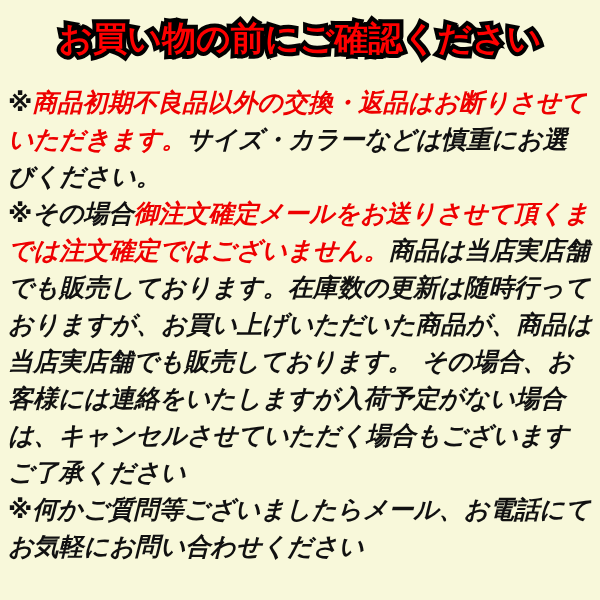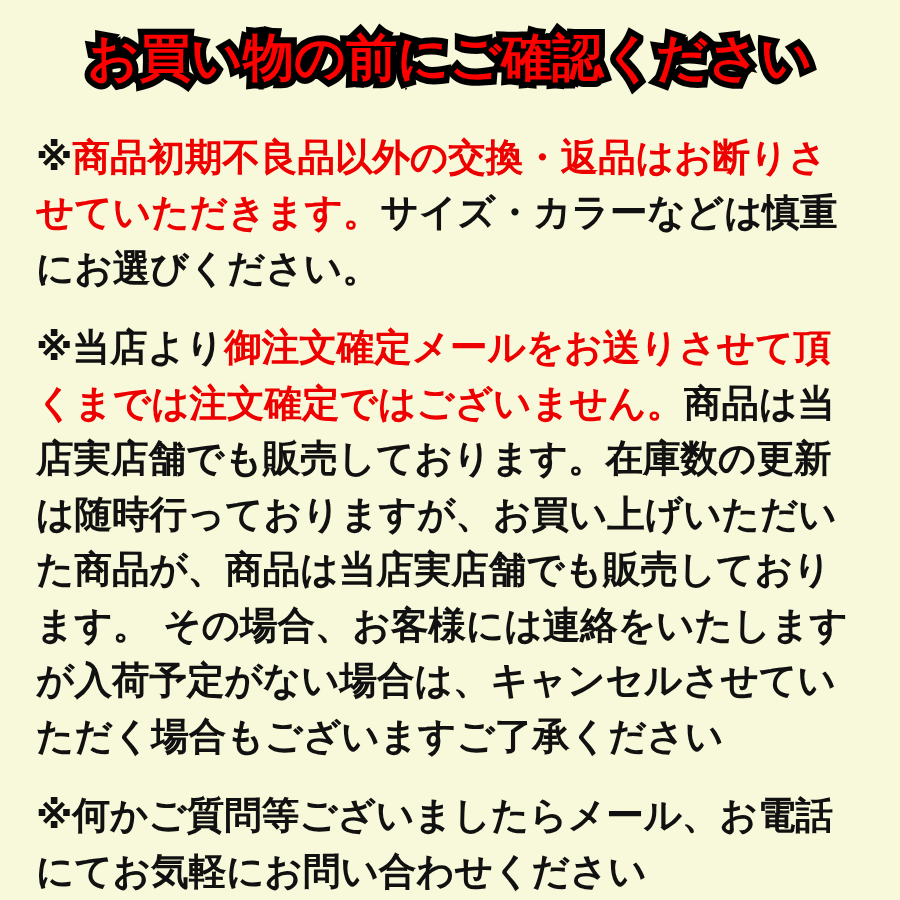--- a/index.html
+++ b/index.html
@@ -46,29 +46,29 @@
   }
   .notice {
     margin-top: 14px;
     padding: 0 8px;
     font-size: 25px;
     font-weight: bold;
     line-height: 37px;
     color: var(--black);
     letter-spacing: 0px;
   }
-  .notice p { margin: 16px; }
+  .notice p { margin: 0; font-style: italic; }
   .seg-red { color: var(--red); }
   .seg-black { color: var(--black); }
 </style>
 </head>
 <body>
 
 <div class="title-wrap">
   <span class="title-layer title-stroke">お買い物の前にご確認ください</span>
   <span class="title-layer title-fill">お買い物の前にご確認ください</span>
 </div>
 
 <div class="notice">
     <p><span class="seg-black">※</span><span class="seg-red">商品初期不良品以外の交換・返品はお断りさせていただきます。</span><span class="seg-black">サイズ・カラーなどは慎重にお選びください。</span></p>
-    <p><span class="seg-black">※当店より</span><span class="seg-red">御注文確定メールをお送りさせて頂くまでは注文確定ではございません。</span><span class="seg-black">商品は当店実店舗でも販売しております。在庫数の更新は随時行っておりますが、お買い上げいただいた商品が、商品は当店実店舗でも販売しております。 その場合、お客様には連絡をいたしますが入荷予定がない場合は、キャンセルさせていただく場合もございますご了承ください</span></p>
+    <p><span class="seg-black">※その場合</span><span class="seg-red">御注文確定メールをお送りさせて頂くまでは注文確定ではございません。</span><span class="seg-black">商品は当店実店舗でも販売しております。在庫数の更新は随時行っておりますが、お買い上げいただいた商品が、商品は当店実店舗でも販売しております。 その場合、お客様には連絡をいたしますが入荷予定がない場合は、キャンセルさせていただく場合もございますご了承ください</span></p>
     <p><span class="seg-black">※何かご質問等ございましたらメール、お電話にてお気軽にお問い合わせください</span></p>
   </div>
 
 </body></html>

